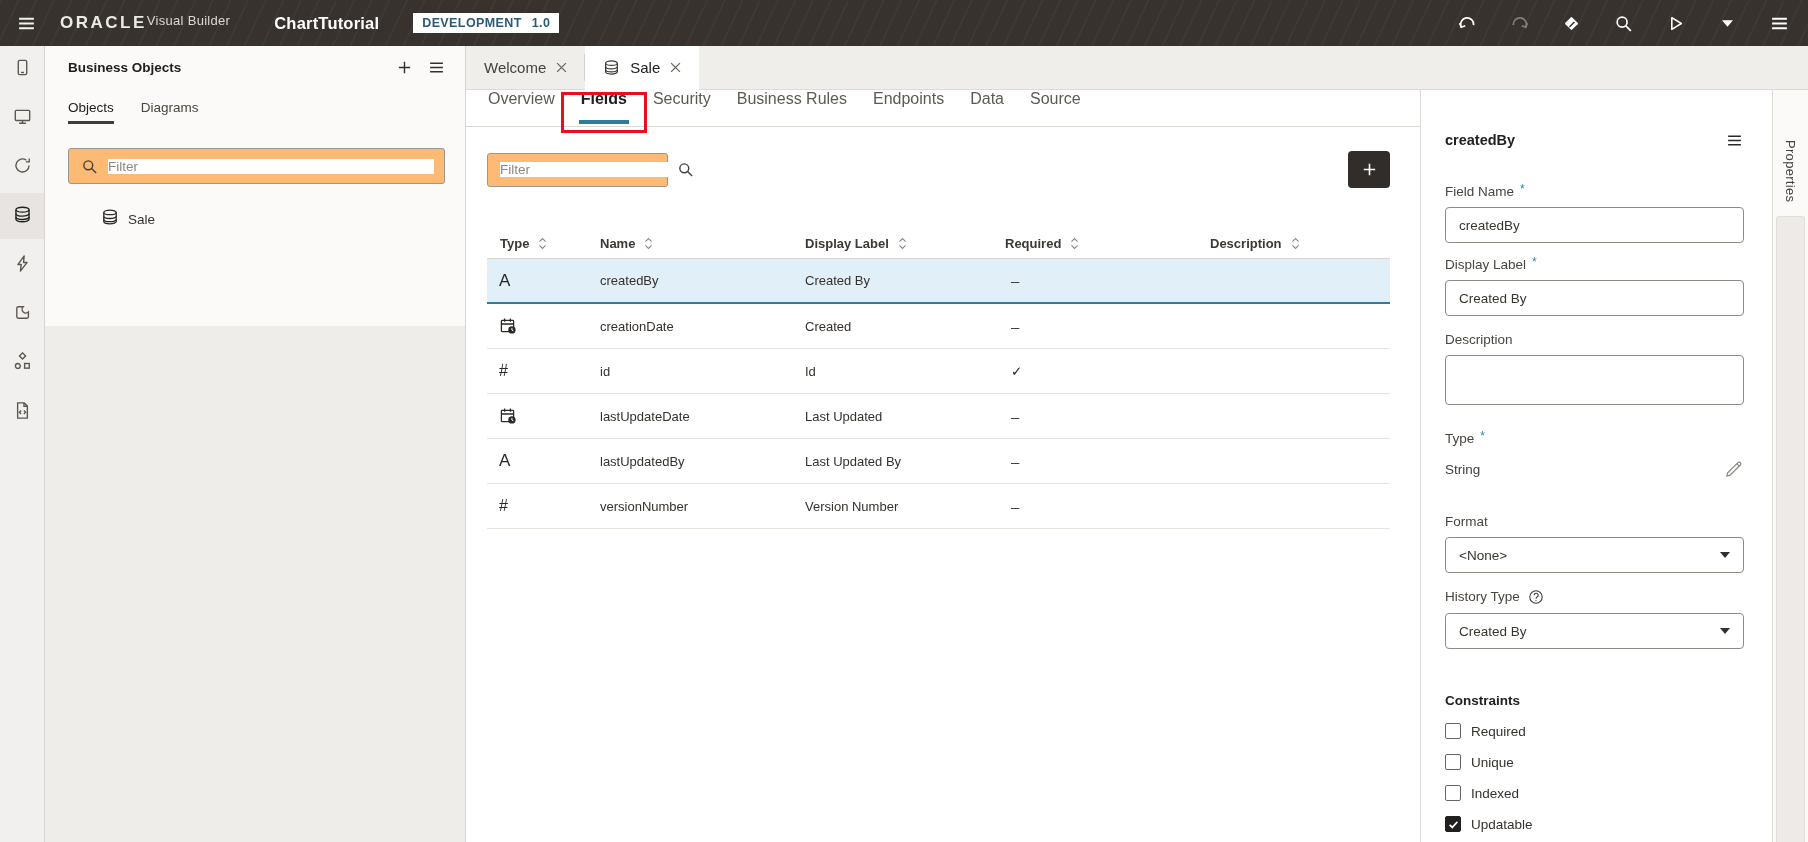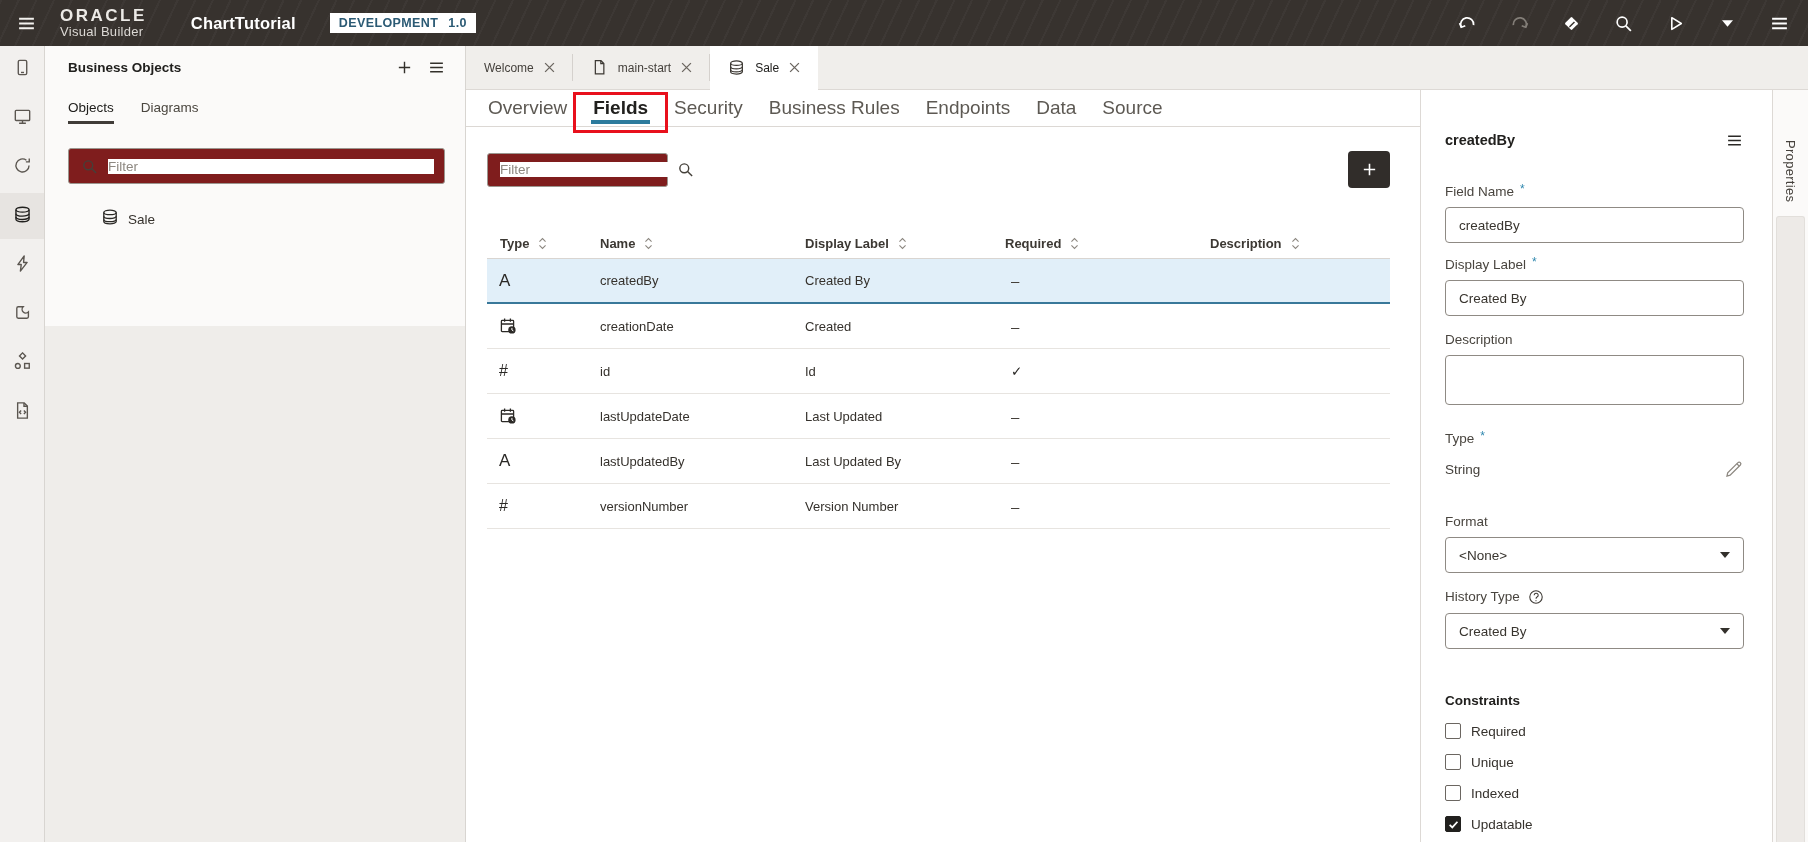--- a/index.html
+++ b/index.html
@@ -4,21 +4,21 @@
 <style>
   * { margin:0; padding:0; box-sizing:border-box; }
   html,body { width:1808px; height:842px; overflow:hidden;
     font-family:"Liberation Sans","DejaVu Sans",sans-serif; background:#fff; }
 
   
   .hdr { height:46px; background:#37322e; display:flex; align-items:center; padding:0 18px 0 14px; position:relative;
     background-image:repeating-linear-gradient(115deg, rgba(255,255,255,0.03) 0 2px, transparent 2px 16px); }
   .hdr-menu { width:24px; height:24px; color:#f4f2ef; display:flex; align-items:center; justify-content:center; cursor:pointer; }
   .hdr-menu svg { width:19px; height:19px; }
-  .brand { margin-left:22px; display:flex; flex-direction:column; line-height:1.05; color:#eceae6; }
+  .brand { margin-left:22px; display:flex; flex-direction:row; line-height:1.05; color:#eceae6; }
   .brand-l1 { font-size:17px; font-weight:bold; letter-spacing:2.5px; }
   .brand-l2 { font-size:13px; color:#dcd9d5; letter-spacing:0.3px; }
   .app-title { margin-left:44px; font-size:16.5px; font-weight:bold; color:#ffffff; letter-spacing:0.2px; }
   .badge { margin-left:34px; background:#ffffff; padding:3px 9px; display:flex; gap:10px; align-items:center; }
   .badge span { font-size:12.5px; font-weight:bold; color:#2b5a74; letter-spacing:0.4px; }
   .hdr-actions { margin-left:auto; display:flex; align-items:center; gap:30px; }
   .hact { width:22px; height:22px; display:flex; align-items:center; justify-content:center; color:#ffffff; cursor:pointer; }
   .hact svg { width:19px; height:19px; }
   .hact.small svg { width:11px; height:7px; }
   .hact.disabled { color:#837e78; }
@@ -36,47 +36,47 @@
   .sb-top { height:280px; background:#fbfaf9; padding:0 20px 0 23px; }
   .sb-titlerow { margin-top:12px; display:flex; align-items:center; }
   .sb-title { font-size:13.5px; font-weight:bold; color:#21201e; }
   .sb-actions { margin-left:auto; display:flex; gap:14px; color:#33302b; }
   .sb-actions .icbtn { width:18px; height:18px; display:flex; align-items:center; justify-content:center; cursor:pointer; }
   .sb-actions svg { width:17px; height:17px; }
   .sb-tabs { margin-top:24px; display:flex; gap:27px; }
   .sb-tab { font-size:13.5px; color:#4a463f; padding-bottom:9px; position:relative; cursor:pointer; }
   .sb-tab.active { color:#21201e; }
   .sb-tab.active::after { content:''; position:absolute; left:0; right:0; bottom:0; height:3.5px; background:#403c38; }
-  .filterbox { margin-top:24px; height:36px; border:1px solid #9b968f; border-radius:3px; background:#7f1d1d;
+  .filterbox { margin-top:24px; height:36px; border:1px solid #9b968f; border-radius:3px; background:#fdba74;
     display:flex; align-items:center; padding:0 10px 0 12px; }
   .filterbox svg { width:17px; height:17px; color:#44403a; flex:none; }
   .filterbox input { border:none; outline:none; flex:1; font-size:13.5px; color:#35312c; margin-left:10px; font-family:inherit; }
   .filterbox input::placeholder { color:#8d8881; }
   .objlist { margin-top:18px; }
   .objrow { display:flex; align-items:center; gap:9px; height:34px; padding-left:33px; cursor:pointer; color:#2b2926; }
   .objrow svg { width:18px; height:18px; }
   .objrow span.lbl { font-size:13.5px; color:#35312c; }
   .sb-rest { flex:1; }
 
   
   .workspace { flex:1; display:flex; flex-direction:column; }
   .tabband { height:44px; background:#f0eeeb; border-bottom:1px solid #ddd9d5; display:flex; align-items:stretch; }
-  .etab { display:flex; align-items:center; gap:10px; padding:0 18px; font-size:12px; color:#45413c; cursor:pointer; position:relative; }
+  .etab { display:flex; align-items:center; gap:10px; padding:0 18px; font-size:15px; color:#45413c; cursor:pointer; position:relative; }
   .etab .sep { position:absolute; right:0; top:8px; bottom:8px; width:1px; background:#d5d1cd; }
   .etab.active { background:#ffffff; color:#21201e; box-shadow:0 1px 0 #ffffff; }
   .etab .ticon { display:flex; color:#3c3833; }
   .etab .ticon svg { width:17px; height:17px; }
   .etab .closex { display:flex; color:#6b6660; cursor:pointer; }
   .etab .closex svg { width:11px; height:11px; }
 
   .workrow { flex:1; display:flex; min-height:0; }
   .content { width:954px; background:#fff; display:flex; flex-direction:column; }
 
   .subtabs { height:37px; display:flex; align-items:stretch; padding-left:9px; border-bottom:1px solid #dcd8d4; }
-  .subtab { display:flex; align-items:center; padding:0 13px; font-size:19px; color:#5d5953; cursor:pointer; position:relative; }
+  .subtab { display:flex; align-items:flex-start; padding:0 13px; font-size:16px; color:#5d5953; cursor:pointer; position:relative; }
   .subtab.active { color:#21201e; font-weight:bold; }
   .subtab.active::before { content:''; position:absolute; left:11px; right:11px; bottom:2px; height:4px; background:#2c7b9d; }
   .subtab.highlighted::after { content:''; position:absolute; top:2px; bottom:-7px; left:-7px; right:-7px;
     border:3px solid #e8101c; z-index:3; pointer-events:none; }
 
   .toolbar { margin:24px 30px 0 21px; display:flex; align-items:center; }
   .toolbar .filterbox { margin-top:0; width:181px; height:34px; }
   .addbtn { margin-left:auto; width:42px; height:37px; background:#312d2a; border-radius:4px; color:#fff;
     display:flex; align-items:center; justify-content:center; cursor:pointer; }
   .addbtn svg { width:17px; height:17px; }
@@ -298,35 +298,20 @@
     <div class="tabband">
         <div class="etab">
           <span>Welcome</span>
           <span class="closex">
             <svg viewBox="0 0 10 10" fill="none" stroke="currentColor" stroke-width="1.2">
               <path d="M1 1l8 8M9 1L1 9"></path>
             </svg>
           </span>
           <span class="sep"></span>
         </div>
-        <div class="etab">
-          <span class="ticon">
-            <svg viewBox="0 0 18 18" fill="none" stroke="currentColor" stroke-width="1.3">
-              <path d="M4.6 1.8h6l3 3v11H4.6z"></path>
-              <path d="M10.4 2v3h3"></path>
-            </svg>
-          </span>
-          <span>main-start</span>
-          <span class="closex">
-            <svg viewBox="0 0 10 10" fill="none" stroke="currentColor" stroke-width="1.2">
-              <path d="M1 1l8 8M9 1L1 9"></path>
-            </svg>
-          </span>
-          <span class="sep"></span>
-        </div>
         <div class="etab active">
           <span class="ticon">
             <svg viewBox="0 0 18 18" fill="none" stroke="currentColor" stroke-width="1.3">
               <ellipse cx="9" cy="4.4" rx="6.2" ry="2.3"></ellipse>
               <path d="M2.8 4.4v9.2c0 1.25 2.8 2.3 6.2 2.3s6.2-1.05 6.2-2.3V4.4"></path>
               <path d="M2.8 8.2c0 1.25 2.8 2.3 6.2 2.3s6.2-1.05 6.2-2.3M2.8 11.4c0 1.25 2.8 2.3 6.2 2.3s6.2-1.05 6.2-2.3"></path>
             </svg>
           </span>
           <span>Sale</span>
           <span class="closex">

